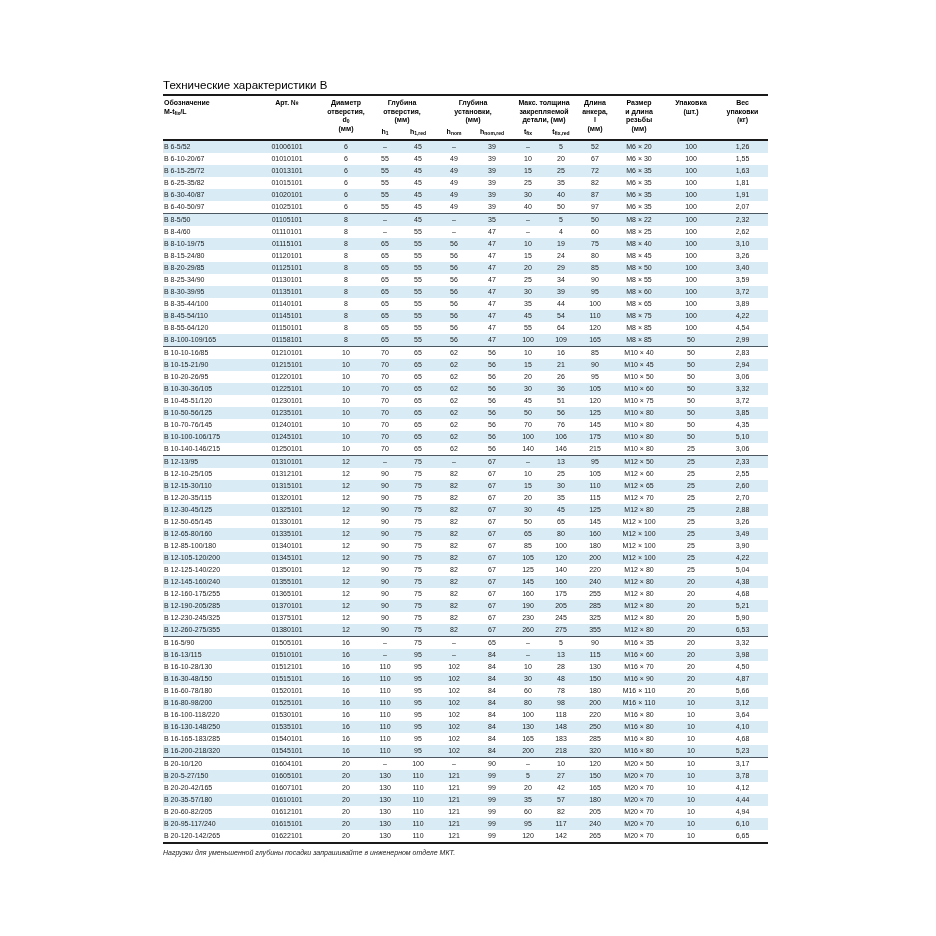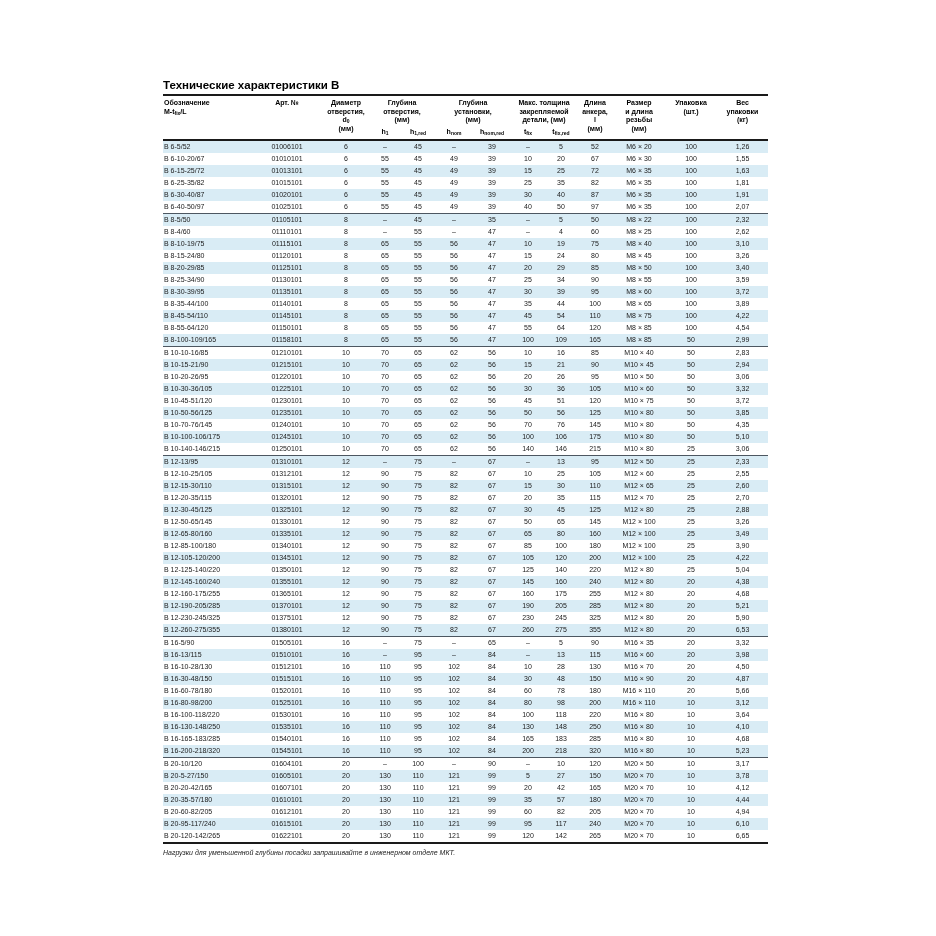--- a/index.html
+++ b/index.html
@@ -2,21 +2,21 @@
 <html style="--band: #d9ecf5; --rule-dark: #1a1a1a; --section-line: #4d5761; --text: #1a1a1a;"><head>
 <meta charset="utf-8">
 <style>
   html,body{margin:0;padding:0;}
   body{
     width:936px;height:936px;background:#ffffff;position:relative;
     font-family:"Liberation Sans", sans-serif;color:var(--text,#1a1a1a);
     -webkit-font-smoothing:antialiased;
   }
   .sheet{position:absolute;left:163px;top:79px;width:605px;}
-  .doc-title{font-size:11.5px;font-weight:700;color:#000;margin:0 0 3px 0;letter-spacing:0;}
+  .doc-title{font-size:11.5px;font-weight:400;color:#000;margin:0 0 3px 0;letter-spacing:0;}
   table.spec{
     width:100%;border-collapse:collapse;table-layout:fixed;
     border-top:2px solid var(--rule-dark,#000);
     border-bottom:2px solid var(--rule-dark,#000);
   }
   thead{border-bottom:2px solid var(--rule-dark,#000);}
   thead th{
     font-size:7px;font-weight:700;text-align:center;vertical-align:top;
     padding:3px 1px 0 1px;line-height:8.6px;color:#000;
   }

